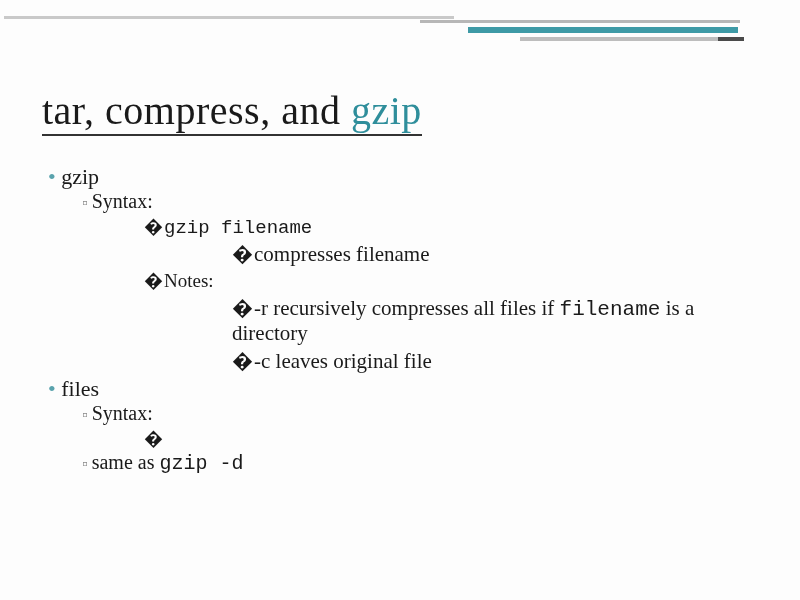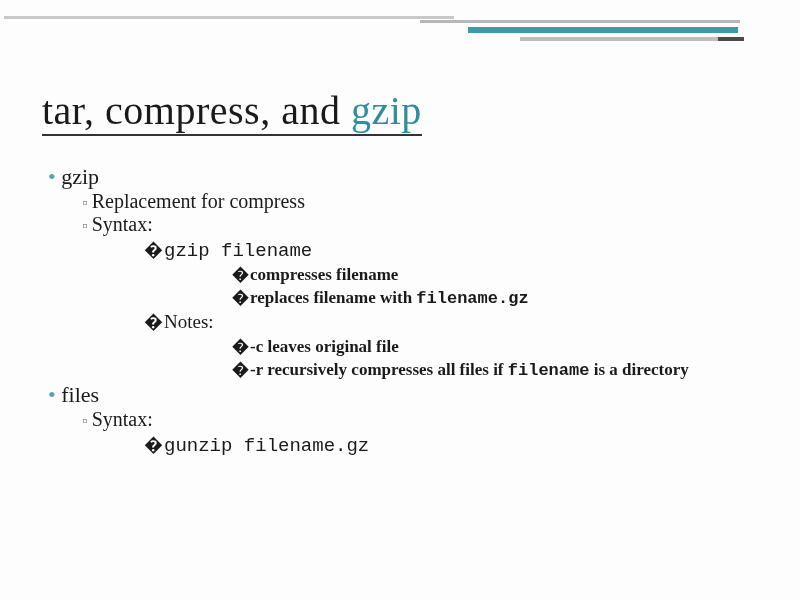--- a/index.html
+++ b/index.html
@@ -53,21 +53,21 @@
   .lvl1 { font-size: 22px; margin-left: 6px; }
   .lvl1 > li { margin-bottom: 2px; }
   .lvl1 > li::before { content: "• "; color: #5aa3ad; }
 
   .lvl2 { font-size: 20px; margin-left: 34px; }
   .lvl2 > li::before { content: "▫ "; color: #888; font-size: 16px; }
 
   .lvl3 { font-size: 19px; margin-left: 62px; }
   .lvl3 > li::before { content: "\FFFD"; margin-right: 1px; }
 
-  .lvl4 { font-size: 17px; margin-left: 88px; font-weight: bold; }
+  .lvl4 { font-size: 21px; margin-left: 88px; }
   .lvl4 > li::before { content: "\FFFD"; margin-right: 1px; }
 
   .mono { font-family: "Courier New", Courier, monospace; margin-top: 47px; }
 </style>
 </head>
 <body>
 
 <div class="slide">
 
   <div class="stripe gray1"></div>
@@ -80,46 +80,45 @@
 
     <h1 class="title">
       <span class="underline-wrap">
         <span>tar, compress, and </span><span class="accent">gzip</span>
       </span>
     </h1>
 
     <ul class="lvl1">
       <li><span>gzip</span>
         <ul class="lvl2">
-          <li>Replacement for compress</li>
           <li><span>Syntax:</span>
             <ul class="lvl3">
               <li><span class="mono">gzip filename</span>
                 <ul class="lvl4">
                   <li>compresses filename</li>
-                  <li><span>replaces filename with </span><span class="mono">filename.gz</span></li>
                 </ul>
               </li>
               <li><span>Notes:</span>
                 <ul class="lvl4">
+                  <li><span>-r recursively compresses all files if </span><span class="mono">filename</span><span> is a directory</span></li>
                   <li>-c leaves original file</li>
-                  <li><span>-r recursively compresses all files if </span><span class="mono">filename</span><span> is a directory</span></li>
                 </ul>
               </li>
             </ul>
           </li>
         </ul>
       </li>
 
       <li><span>files</span>
         <ul class="lvl2">
           <li><span>Syntax:</span>
             <ul class="lvl3">
-              <li><span class="mono">gunzip filename.gz</span>
+              <li>
               </li>
             </ul>
           </li>
+          <li><span>same as </span><span class="mono">gzip -d</span></li>
         </ul>
       </li>
     </ul>
 
   </div>
 </div>
 
 </body></html>

